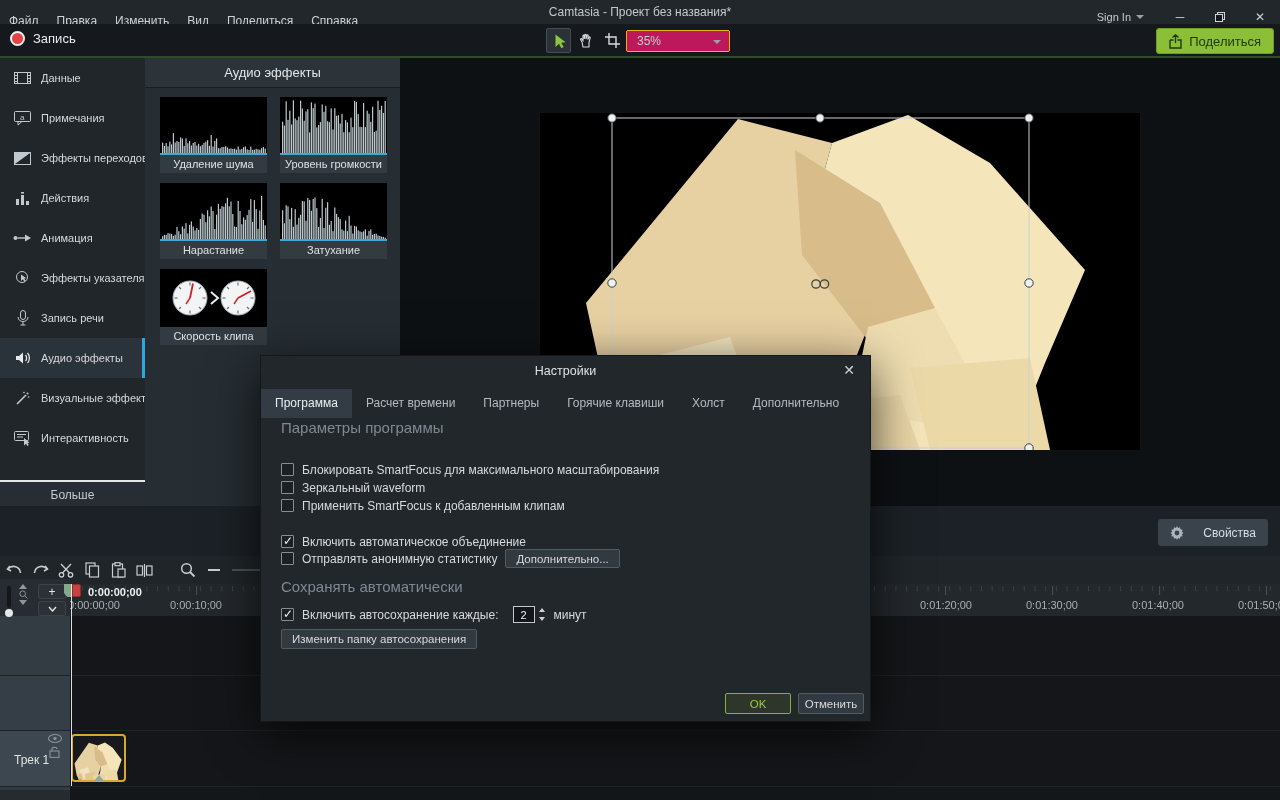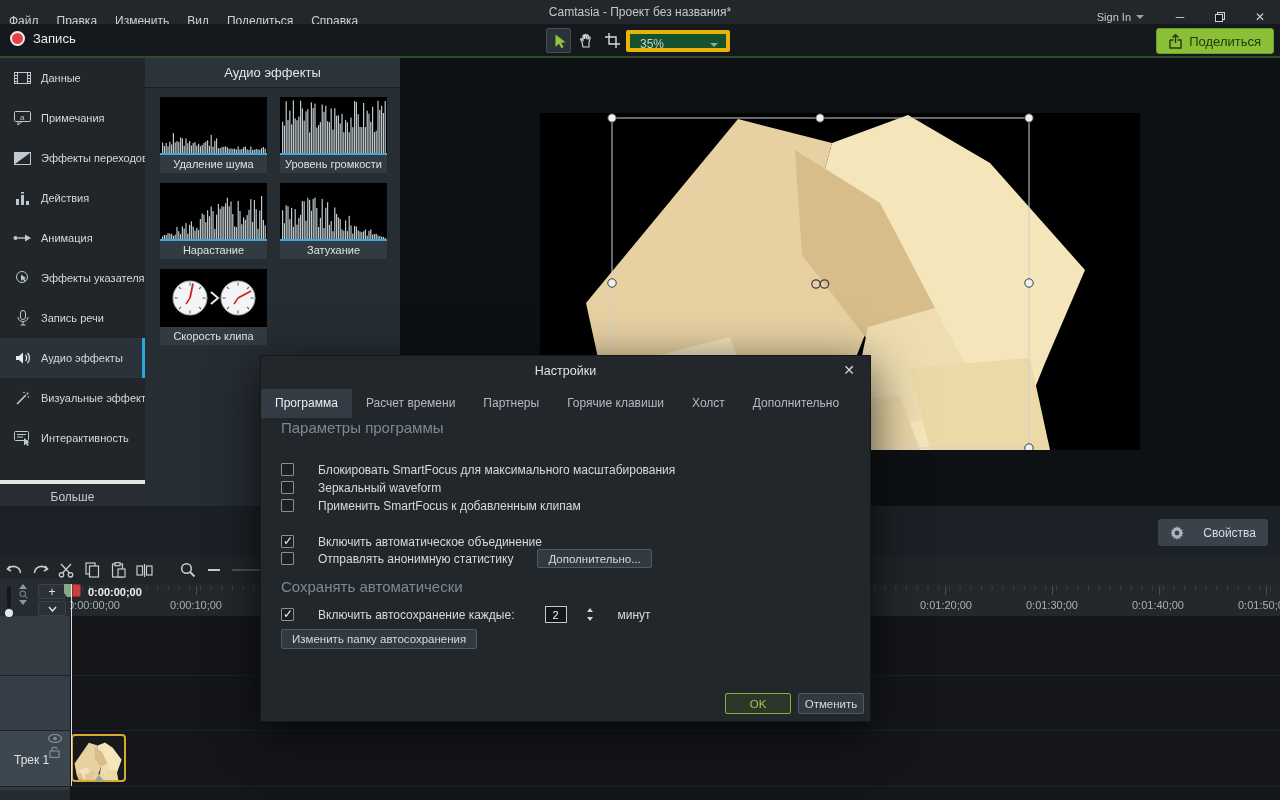--- a/index.html
+++ b/index.html
@@ -16,31 +16,31 @@
 .caret-down{width:0;height:0;border-left:4px solid transparent;border-right:4px solid transparent;border-top:4px solid #9aa2a8}
 .winbtn{width:40px;height:24px;display:flex;align-items:center;justify-content:center;color:#cfd4d7;font-size:12px}
 
 .toolbar{position:absolute;left:0;top:24px;width:1280px;height:34px;background:#15191d;border-bottom:2px solid #2e4c29;z-index:6}
 .rec{position:absolute;left:10px;top:7px;display:flex;align-items:center;gap:8px}
 .rec-dot{width:15px;height:15px;border-radius:50%;background:#e24444;border:2px solid #eef0f1}
 .rec-label{font-size:13px;color:#e8ebec}
 .tools{position:absolute;left:546px;top:4px;display:flex;gap:2px}
 .toolbtn{width:25px;height:25px;display:flex;align-items:center;justify-content:center;border-radius:2px}
 .toolbtn.sel{background:#2b3237;border:1px solid #444d54}
-.zoomdd{position:absolute;left:626px;top:6px;width:104px;height:22px;background:#14532d;border:4px solid #eab308;border-radius:2px;font-size:12px;color:#c8cdd0}
+.zoomdd{position:absolute;left:626px;top:6px;width:104px;height:22px;background:#be185d;border:1px solid #eab308;border-radius:2px;font-size:12px;color:#c8cdd0}
 .zoomdd .zval{position:absolute;left:10px;top:3px}
 .zoomdd .caret-down{position:absolute;right:8px;top:9px}
 .sharebtn{position:absolute;right:6px;top:4px;height:26px;padding:0 12px;display:flex;align-items:center;gap:7px;background:#8abf37;border:1px solid #6d9f29;border-radius:3px;color:#223a0c;font-size:13px;white-space:nowrap}
 
 .sidebar{position:absolute;left:0;top:58px;width:145px;height:448px;background:#20262a;z-index:2}
 .side-item{position:relative;height:40px;display:flex;align-items:center;padding-left:13px;gap:9px;font-size:11px;color:#d5d9dc;white-space:nowrap}
 .side-item .icn{width:19px;display:flex;justify-content:center;flex:none}
 .side-item.sel{background:#2b333a}
 .side-item.sel::after{content:"";position:absolute;right:0;top:0;width:3px;height:100%;background:#2ba7e0}
-.side-more{position:absolute;left:0;bottom:0;width:145px;height:26px;background:#272d32;border-top:4px solid #e5e5e5;text-align:center;line-height:26px;font-size:12px;color:#c6cbcf}
+.side-more{position:absolute;left:0;bottom:0;width:145px;height:26px;background:#272d32;border-top:2px solid #e5e5e5;text-align:center;line-height:26px;font-size:12px;color:#c6cbcf}
 
 .panel{position:absolute;left:145px;top:58px;width:255px;height:448px;background:#262d33;z-index:2}
 .panel-hd{height:30px;background:#2c3339;border-bottom:1px solid #1a1e21;text-align:center;line-height:30px;font-size:13px;color:#e3e6e8}
 .card{position:absolute;width:107px}
 .card-img{height:58px;background:#000;position:relative}
 .card-label{height:18px;background:#333b42;font-size:11px;display:flex;align-items:center;justify-content:center;color:#dde1e3;white-space:nowrap}
 
 .canvas{position:absolute;left:400px;top:58px;width:880px;height:448px;background:#0e1114;z-index:1}
 .preview{position:absolute;left:140px;top:55px;width:600px;height:337px;background:#000;overflow:hidden}
 .preview svg{position:absolute;left:0;top:0}
@@ -78,21 +78,21 @@
 .scroll{position:absolute;left:0;top:790px;width:1280px;height:10px;background:#14171a}
 .scroll .cap{position:absolute;left:0;top:0;width:70px;height:10px;background:#262b30}
 
 .dialog{position:absolute;left:260px;top:355px;width:611px;height:367px;background:#22272c;box-shadow:0 12px 45px rgba(0,0,0,.7);z-index:10;border:1px solid #15181b}
 .dlg-title{position:absolute;left:0;right:0;top:8px;text-align:center;font-size:12.5px;color:#dfe3e6}
 .dlg-x{position:absolute;right:12px;top:6px;font-size:14px;color:#cfd4d7;width:18px;text-align:center}
 .tabs{position:absolute;left:0;top:33px;display:flex;height:29px}
 .tab{padding:0 14px;line-height:29px;font-size:12px;color:#b4bac0;white-space:nowrap}
 .tab.sel{background:#333c44;color:#eceef0}
 .sect{position:absolute;left:20px;font-size:15px;color:#7f8993;white-space:nowrap}
-.cb-row{position:absolute;left:20px;height:17px;display:flex;align-items:center;gap:24px}
+.cb-row{position:absolute;left:20px;height:17px;display:flex;align-items:center;gap:8px}
 .cb{width:13px;height:13px;background:#1b2024;border:1px solid #878f95;border-radius:1px;position:relative;flex:none}
 .cb.on::before{content:"\2713";position:absolute;left:1px;top:-2px;font-size:12px;color:#eceff1}
 .cb-label{font-size:12px;color:#d6dadd;white-space:nowrap}
 .dlg-btn{background:#323a41;border:1px solid #525a62;border-radius:2px;color:#d6dadd;font-size:11.5px;display:flex;align-items:center;justify-content:center;white-space:nowrap;padding:0 10px}
 .spinbox{width:22px;height:17px;background:#13171a;border:1px solid #c2c8cc;color:#eef1f2;font-size:11px;text-align:center;line-height:16px;flex:none}
 .spinarrows{width:9px;height:17px;display:flex;flex-direction:column;justify-content:space-between;padding:2px 0 2px 1px;flex:none}
 .spinarrows span{display:block;width:0;height:0;border-left:3.5px solid transparent;border-right:3.5px solid transparent;margin:0 auto}
 .sp-up{border-bottom:4px solid #cfd4d8}
 .sp-dn{border-top:4px solid #cfd4d8}
 .ticks line{stroke:#3a4146}

